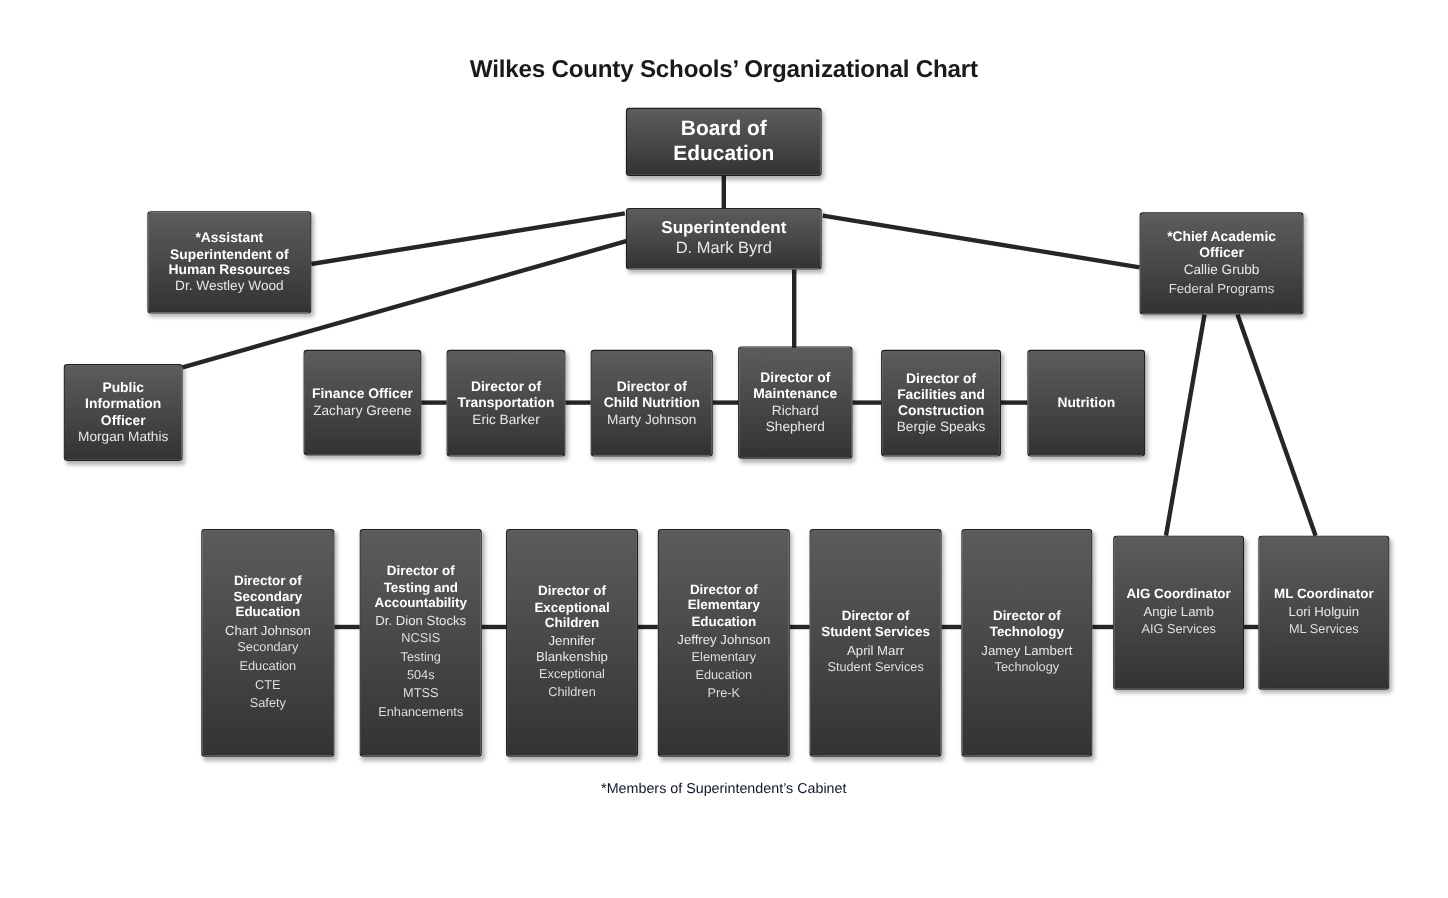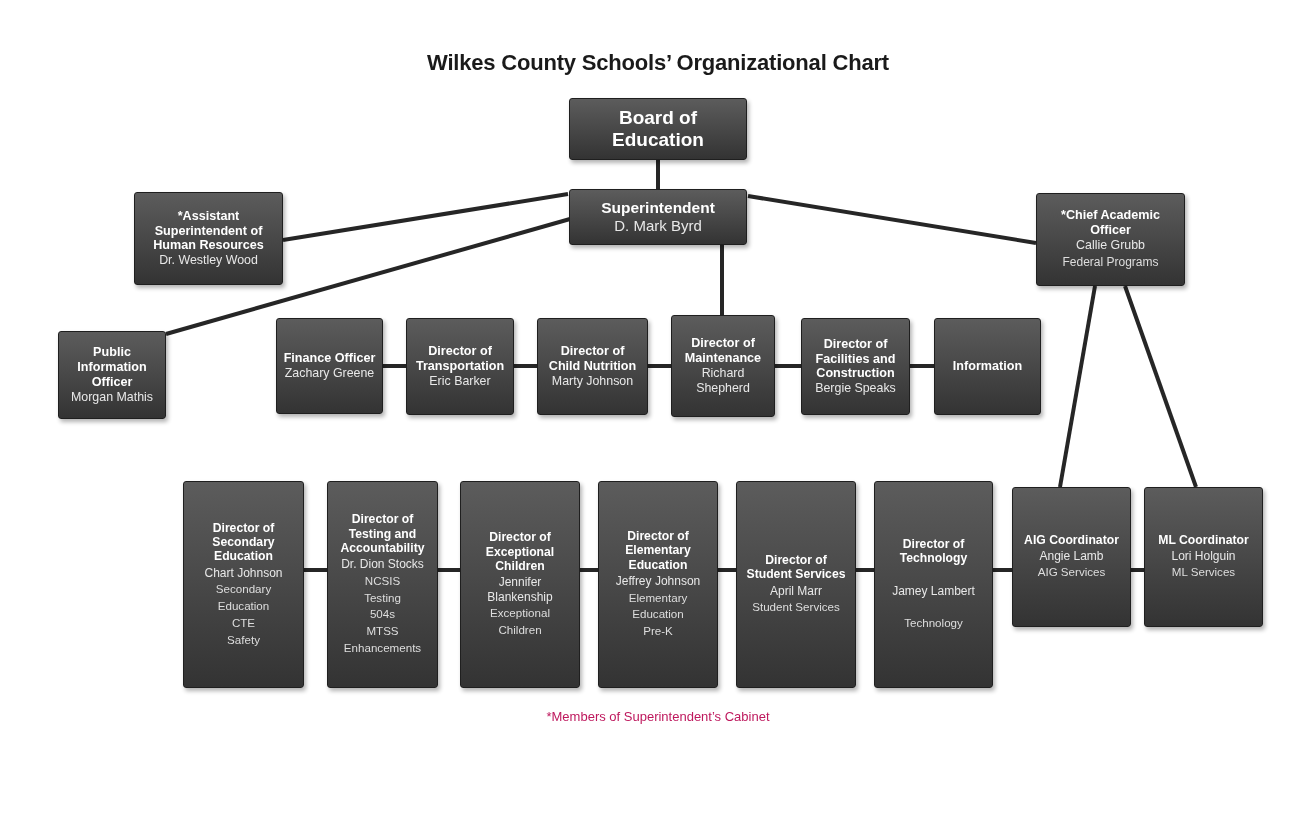--- a/index.html
+++ b/index.html
@@ -45,21 +45,21 @@
     color: #1a1a1a;
     letter-spacing: -0.2px;
   }
   .footnote {
     position: absolute;
     left: 0;
     top: 709px;
     width: 1316px;
     text-align: center;
     font-size: 13px;
-    color: #be185d;
+    color: #0f172a;
   }
   .node {
     position: absolute;
     box-sizing: border-box;
     background: linear-gradient(to bottom, #5c5c5c 0%, #4a4a4a 45%, #333333 100%);
     border: 1px solid #1f1f1f;
     border-radius: 3px;
     box-shadow: 2px 3px 4px rgba(0,0,0,0.30);
     display: flex;
     flex-direction: column;
@@ -191,21 +191,21 @@
       <div class="role">Director of Maintenance</div>
       <div class="person">Richard Shepherd</div>
     </div>
 
     <div class="node sz-md" style="left:801px; top:318px; width:109px; height:97px;">
       <div class="role">Director of Facilities and Construction</div>
       <div class="person">Bergie Speaks</div>
     </div>
 
     <div class="node sz-md" style="left:934px; top:318px; width:107px; height:97px;">
-      <div class="role">Information</div>
+      <div class="role">Nutrition</div>
     </div>
 
     <div class="node sz-sm" style="left:183px; top:481px; width:121px; height:207px;">
       <div class="role">Director of Secondary Education</div>
       <div class="person gap">Chart Johnson</div>
       <div class="duties">
         <div class="duty">Secondary Education</div>
         <div class="duty">CTE</div>
         <div class="duty">Safety</div>
       </div>
@@ -241,21 +241,21 @@
     </div>
 
     <div class="node sz-sm" style="left:736px; top:481px; width:120px; height:207px;">
       <div class="role">Director of Student Services</div>
       <div class="person gap">April Marr</div>
       <div class="duties">
         <div class="duty">Student Services</div>
       </div>
     </div>
 
-    <div class="node sz-sm" style="left:874px; top:481px; width:119px; height:207px;gap:16px;">
+    <div class="node sz-sm" style="left:874px; top:481px; width:119px; height:207px;">
       <div class="role">Director of Technology</div>
       <div class="person gap">Jamey Lambert</div>
       <div class="duties">
         <div class="duty">Technology</div>
       </div>
     </div>
 
     <div class="node sz-sm" style="left:1012px; top:487px; width:119px; height:140px;">
       <div class="role">AIG Coordinator</div>
       <div class="person gap">Angie Lamb</div>

